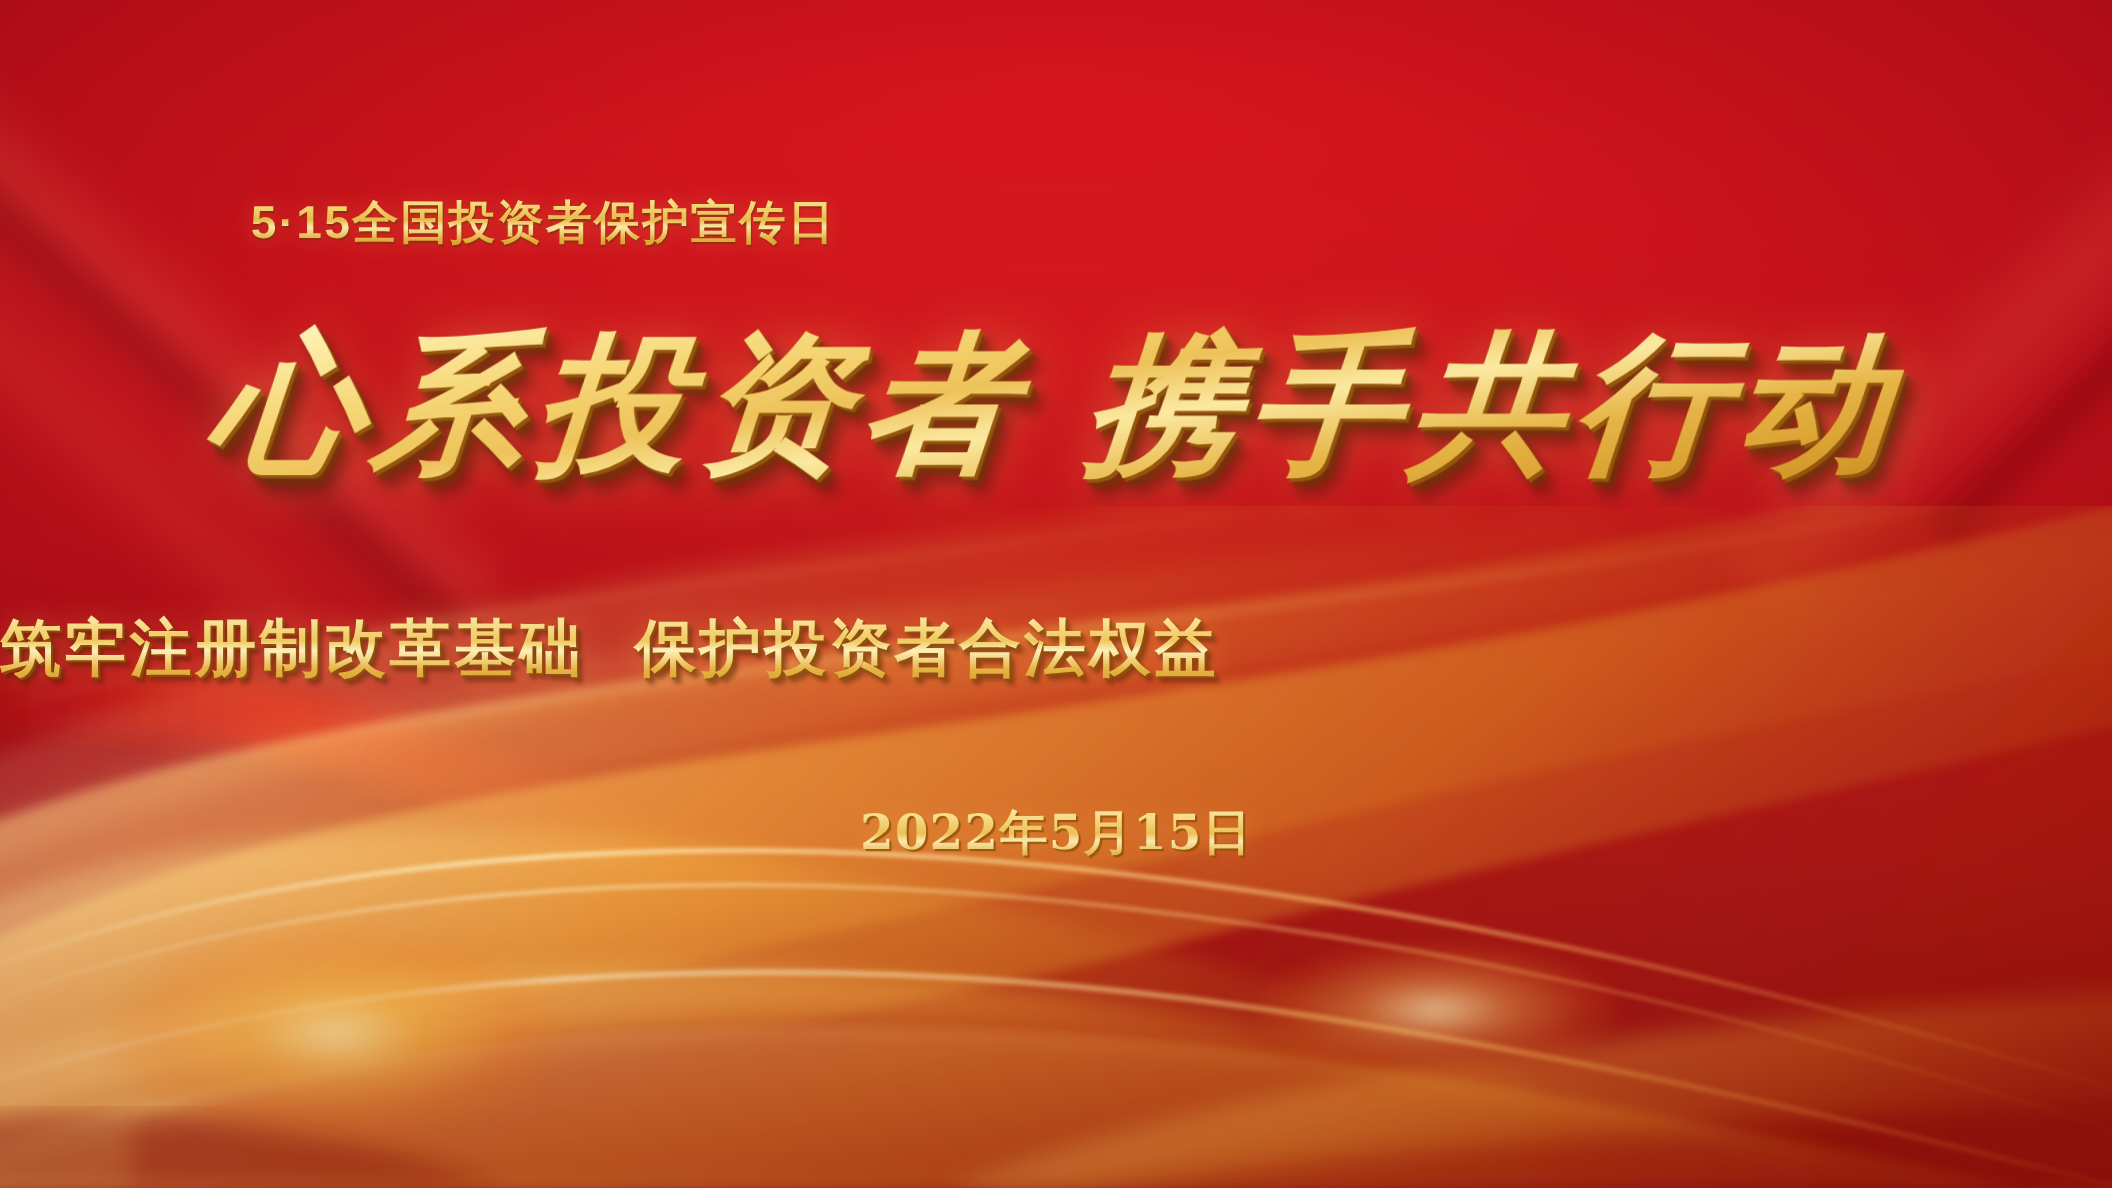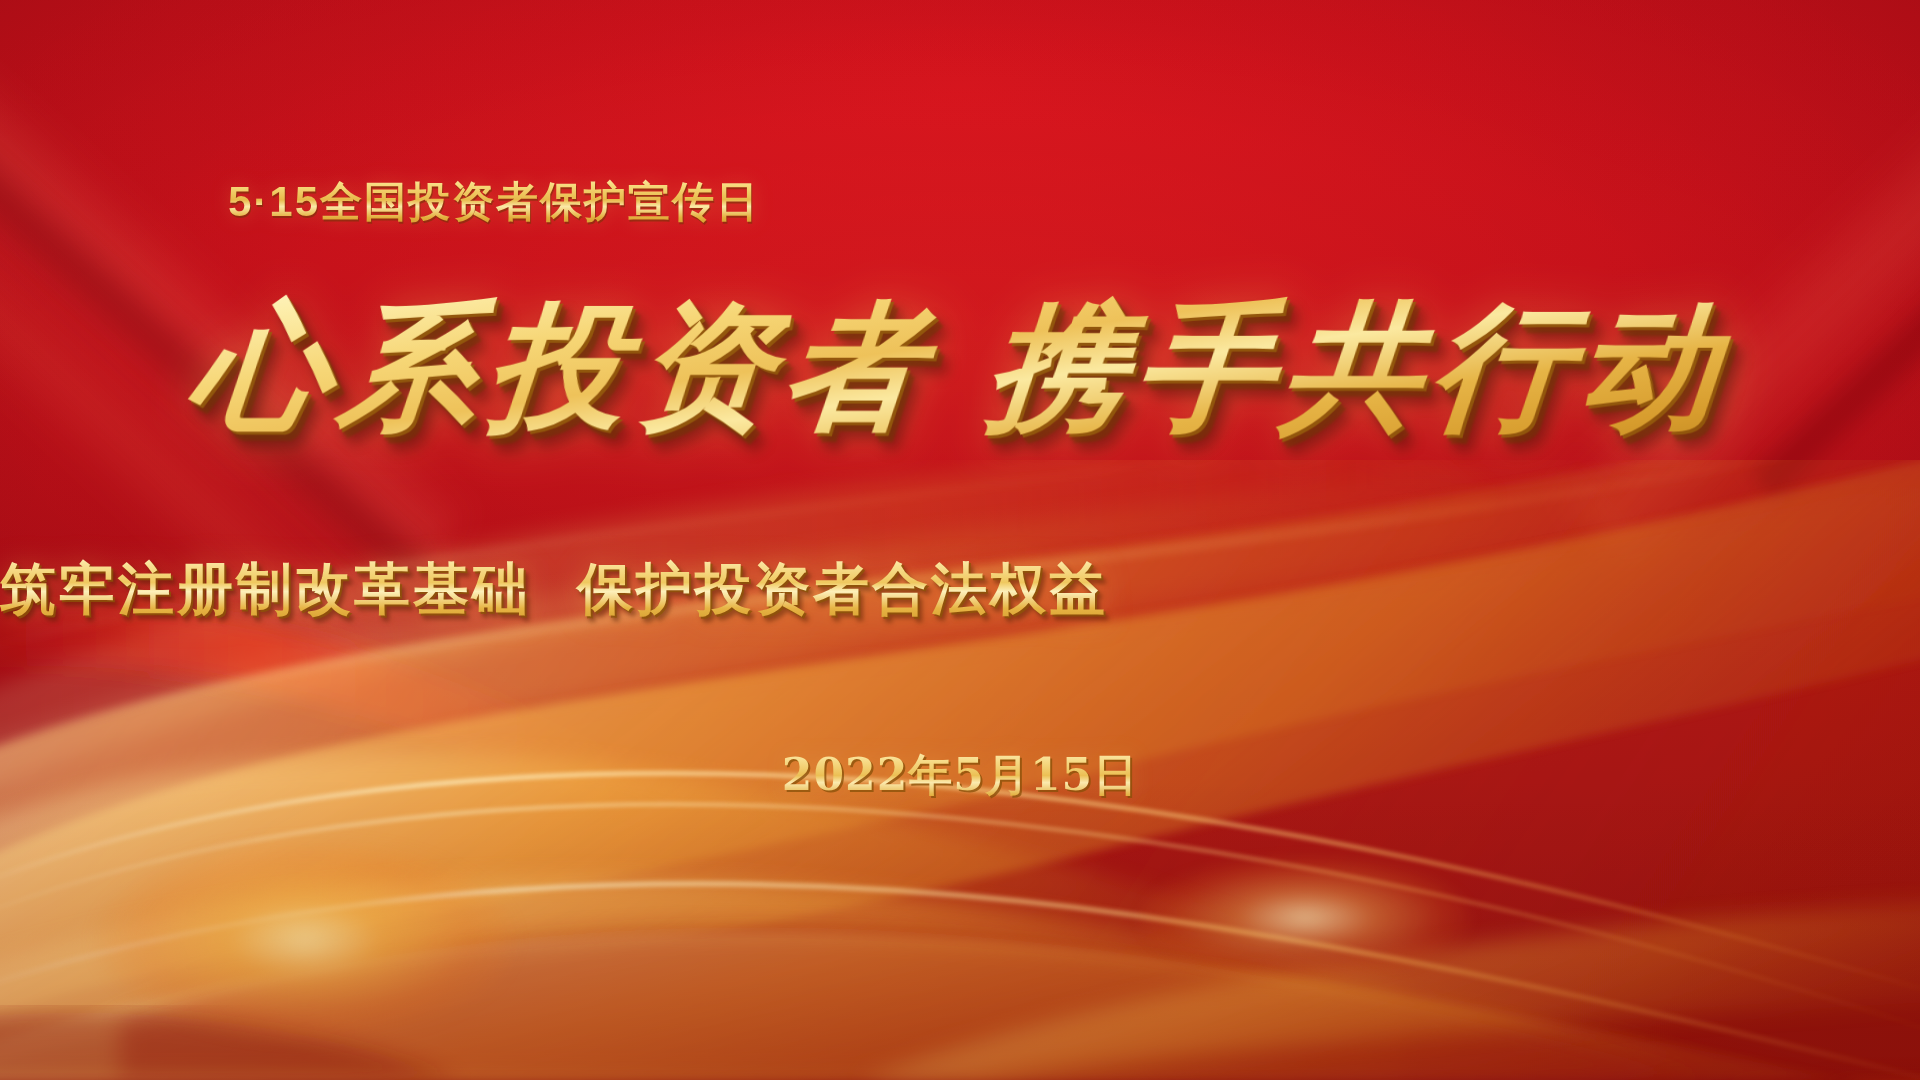--- a/index.html
+++ b/index.html
@@ -157,21 +157,21 @@
     filter:
       drop-shadow(2px 2px 0px rgba(140,85,8,0.8))
       drop-shadow(3px 4px 2px rgba(80,30,2,0.5))
       drop-shadow(0 0 14px rgba(255,200,90,0.25));
   }
   .subtitle .gap { display: inline-block; width: 46px; }
 
   .date {
     position: absolute;
     left: 0; right: 0;
-    top: 746px;
+    top: 728px;
     text-align: center;
     white-space: nowrap;
     font-family: "DejaVu Serif", "Liberation Serif", serif;
     font-size: 44px;
     font-weight: 700;
     letter-spacing: 1px;
     background: linear-gradient(to bottom,
       #fff4c2 0%, #f7dc8a 25%, #ecc055 50%,
       #fbeaae 62%, #e2ad3c 85%, #c8901f 100%);
     -webkit-background-clip: text;

